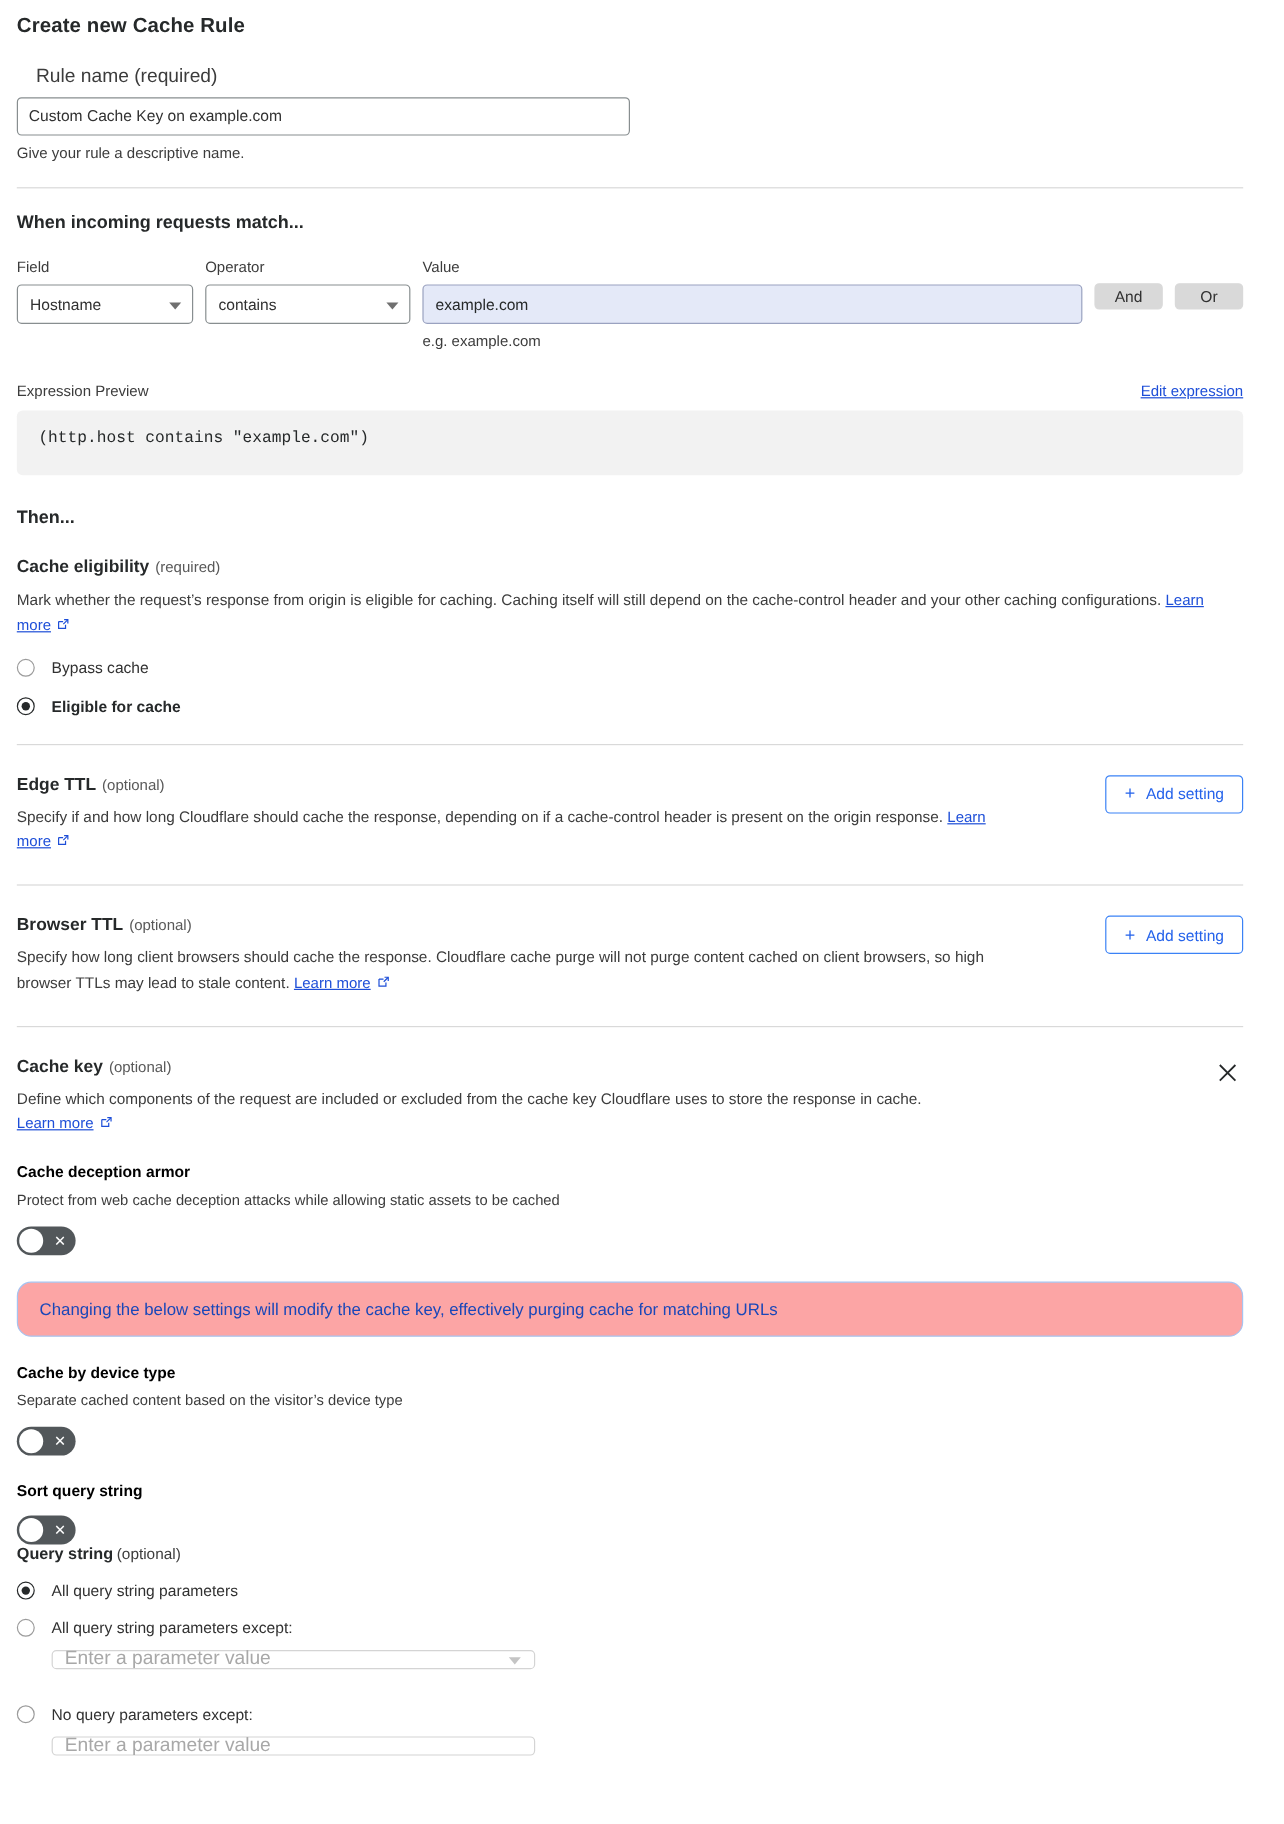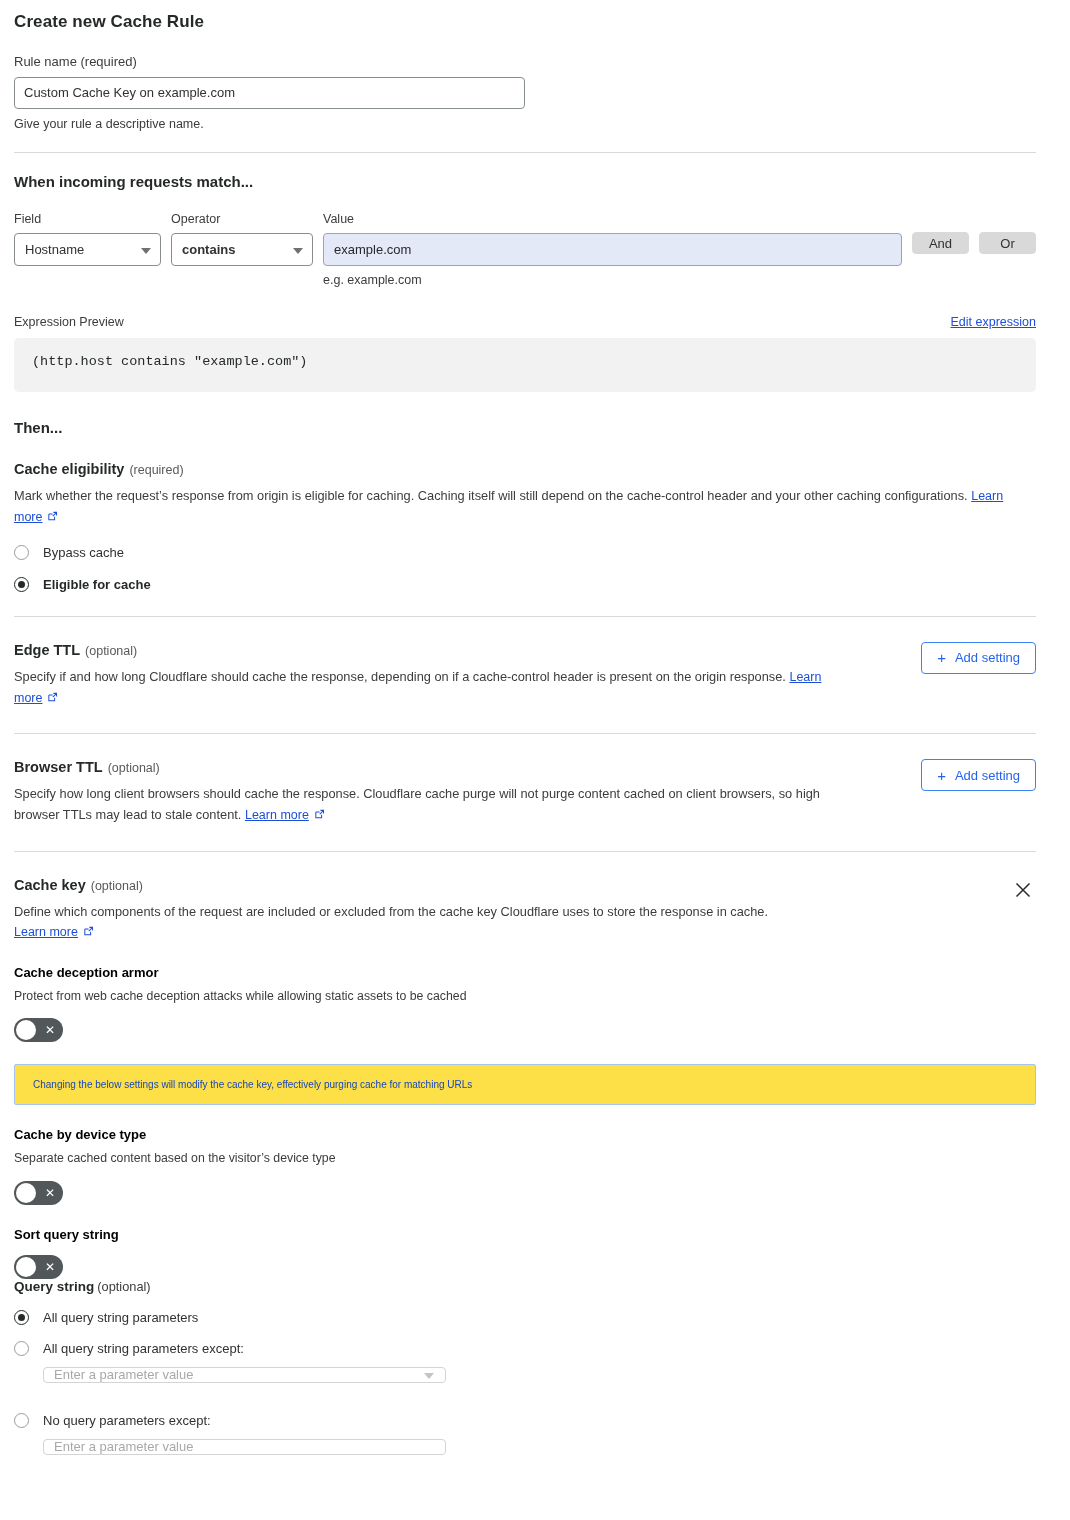--- a/index.html
+++ b/index.html
@@ -19,24 +19,25 @@
 
   .page-title {
     font-size: 17px;
     font-weight: bold;
     color: #26292a;
     margin: 0 0 22px 0;
     letter-spacing: .1px;
   }
 
   .field-label {
-    font-size: 13px;
+    font-size: 16px;
     color: #3c3c3c;
     margin-bottom: 6px;
     line-height: 1.3;
+    margin-left: 16px;
   }
 
   .text-input {
     width: 511px;
     height: 32px;
     border: 1px solid #888e90;
     border-radius: 4px;
     font-size: 13px;
     font-family: "Liberation Sans", sans-serif;
     color: #313131;
@@ -95,21 +96,21 @@
     position: absolute;
     right: 9px;
     top: 50%;
     margin-top: -2px;
     width: 0; height: 0;
     border-left: 5px solid transparent;
     border-right: 5px solid transparent;
     border-top: 6px solid #707070;
   }
   .w-field { width: 147px; }
-  .w-op { width: 142px; font-weight: bold; }
+  .w-op { width: 171px; }
 
   .value-input {
     width: 100%;
     height: 33px;
     border: 1px solid #9aa2c0;
     border-radius: 4px;
     background: #e4e9f8;
     font-size: 13px;
     font-family: "Liberation Sans", sans-serif;
     color: #26292a;
@@ -289,26 +290,26 @@
     position: absolute;
     right: 8px; top: 50%;
     transform: translateY(-50%);
     color: #fff;
     font-size: 12px;
     line-height: 1;
   }
 
   .notice {
     margin-top: 22px;
-    background: #fde047;
+    background: #fca5a5;
     border: 1px solid #a7c3f0;
-    border-radius: 2px;
+    border-radius: 12px;
     padding: 14px 18px;
     color: #1a47b8;
-    font-size: 10px;
+    font-size: 14px;
   }
 
   .qs-title {
     font-size: 13.5px;
     font-weight: bold;
     color: #26292a;
   }
   .qs-title .opt {
     font-weight: normal;
     font-size: 12.8px;
@@ -326,21 +327,21 @@
     margin-left: 29px;
     width: 403px;
     height: 16px;
     border: 1px solid #d4d4d4;
     border-radius: 4px;
     background: #fff;
     position: relative;
     display: flex;
     align-items: center;
     padding: 0 10px;
-    font-size: 13px;
+    font-size: 16px;
     color: #a8a8a8;
   }
   .param-select .caret {
     position: absolute;
     right: 11px; top: 50%; margin-top: -2px;
     width: 0; height: 0;
     border-left: 5px solid transparent;
     border-right: 5px solid transparent;
     border-top: 6px solid #c4c4c4;
   }

